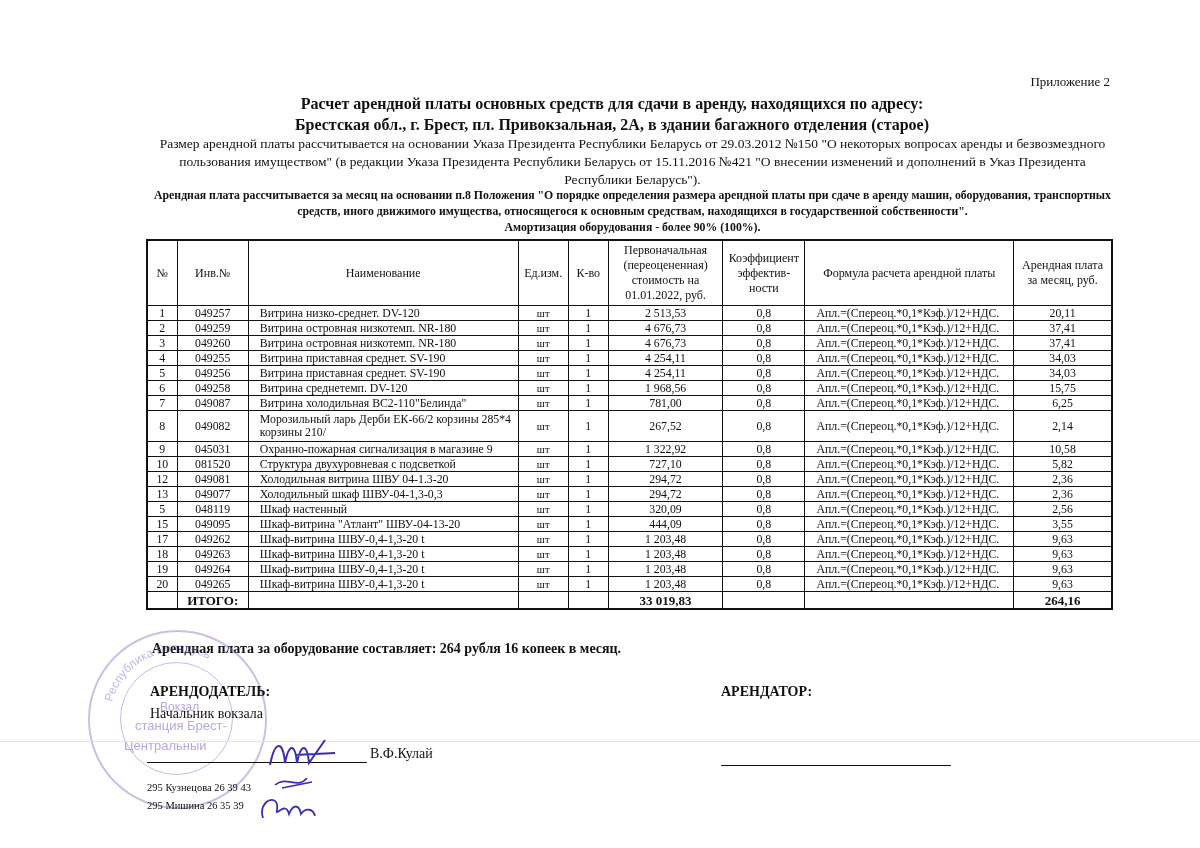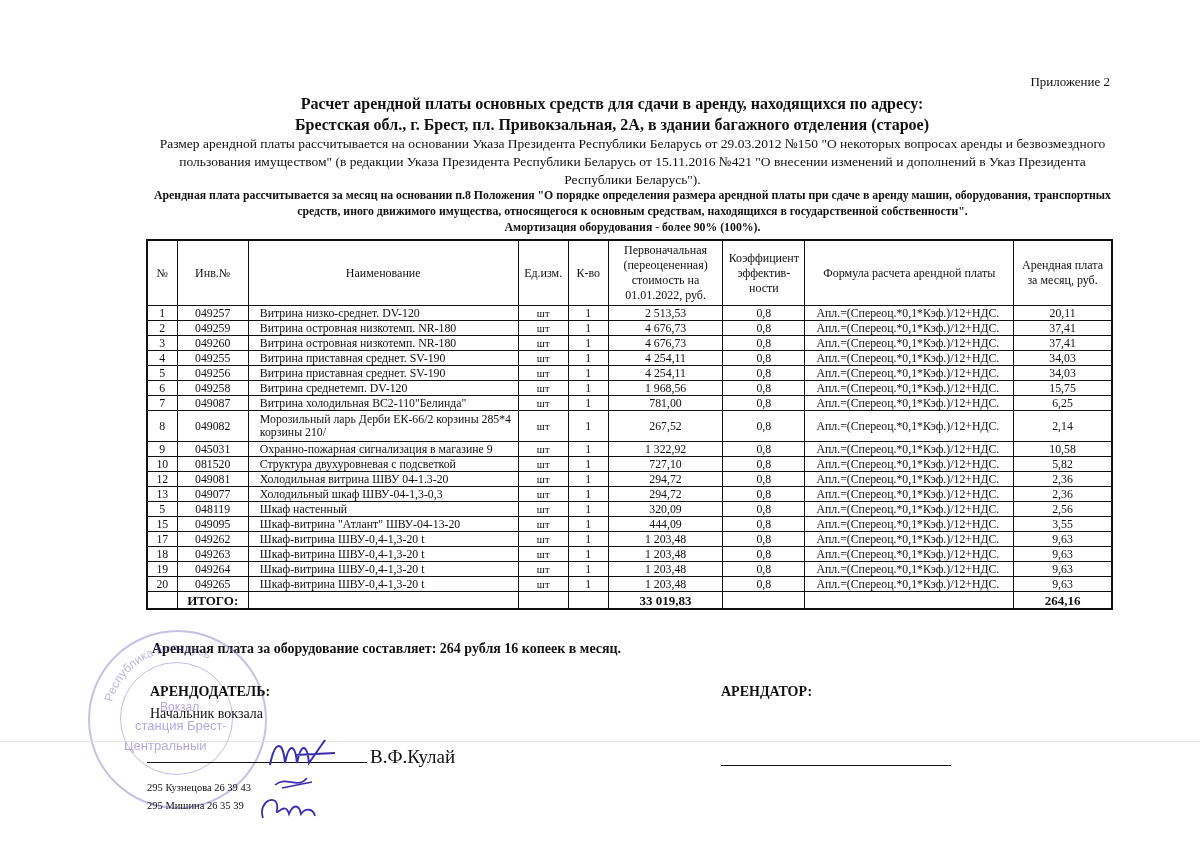--- a/index.html
+++ b/index.html
@@ -21,21 +21,21 @@
   table.main td.name { text-align: left; padding-left: 11px; }
   table.main td.unit { font-size: 10.5px; }
   table.main tr.tall td { height: 30px; white-space: normal; }
   table.main tr.total td { font-weight: bold; font-size: 13px; height: 16px; }
   table.main { border: 2px solid #111; }
   .summary { left: 152px; top: 641px; font-weight: bold; font-size: 14px; }
   .lessor { left: 150px; top: 684px; font-weight: bold; font-size: 14px; }
   .lessee { left: 721px; top: 684px; font-weight: bold; font-size: 14px; }
   .position { left: 150px; top: 706px; font-size: 14px; }
   .sigline { border-bottom: 1px solid #111; height: 0; }
-  .signame { left: 370px; top: 746px; font-size: 19px; }
+  .signame { left: 370px; top: 746px; font-size: 14px; }
   .contact { font-size: 10.5px; }
   .c1 { left: 147px; top: 782px; }
   .c2 { left: 147px; top: 800px; }
   .faint-line { left: 0; width: 1200px; top: 741px; border-top: 1px solid #e4e4e4; }
   .stamp { left: 88px; top: 630px; width: 175px; height: 175px; border-radius: 50%;
            border: 2px solid rgba(140,120,200,0.55); opacity: 0.85; }
   .stamp-inner { left: 120px; top: 662px; width: 111px; height: 111px; border-radius: 50%;
            border: 1.5px solid rgba(140,120,200,0.5); }
   .stamp-text { font-family: "Liberation Sans", sans-serif; color: rgba(130,110,200,0.6); font-size: 12px; }
 </style>

